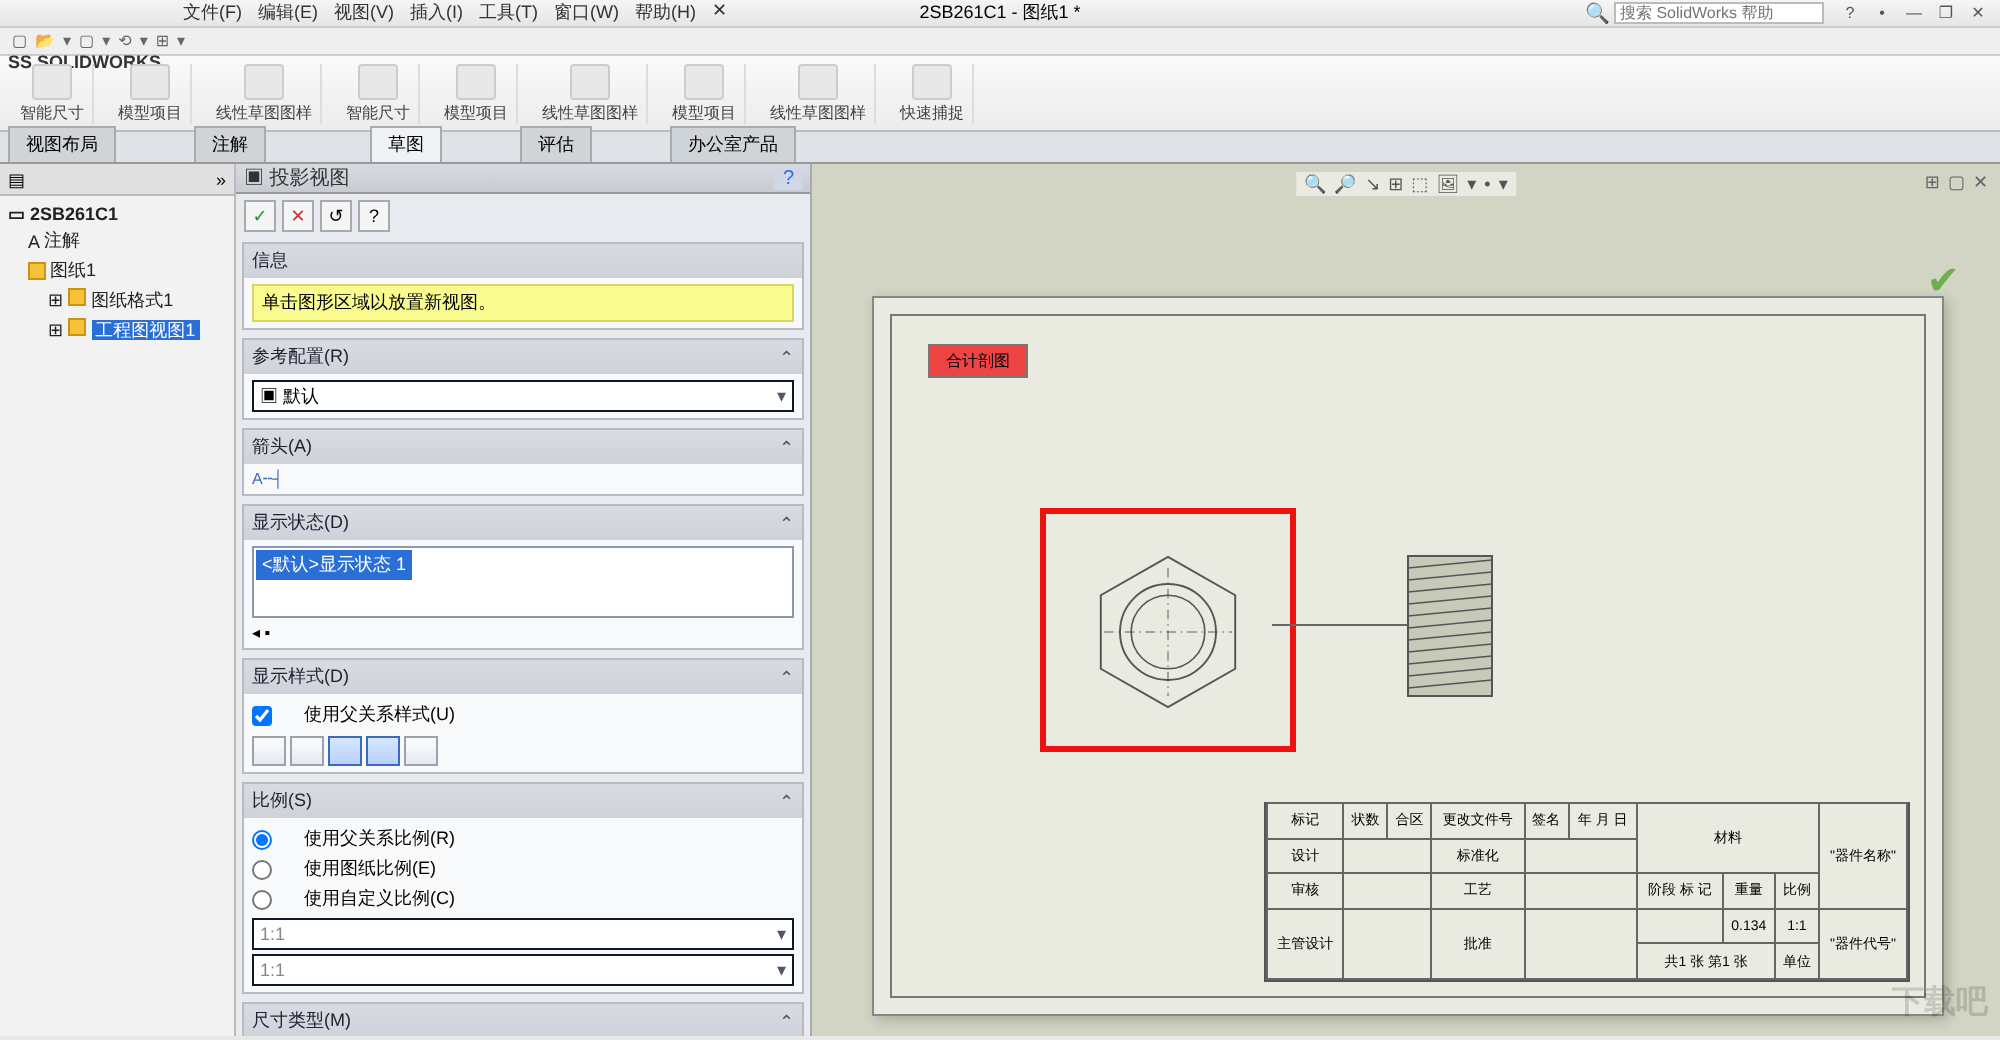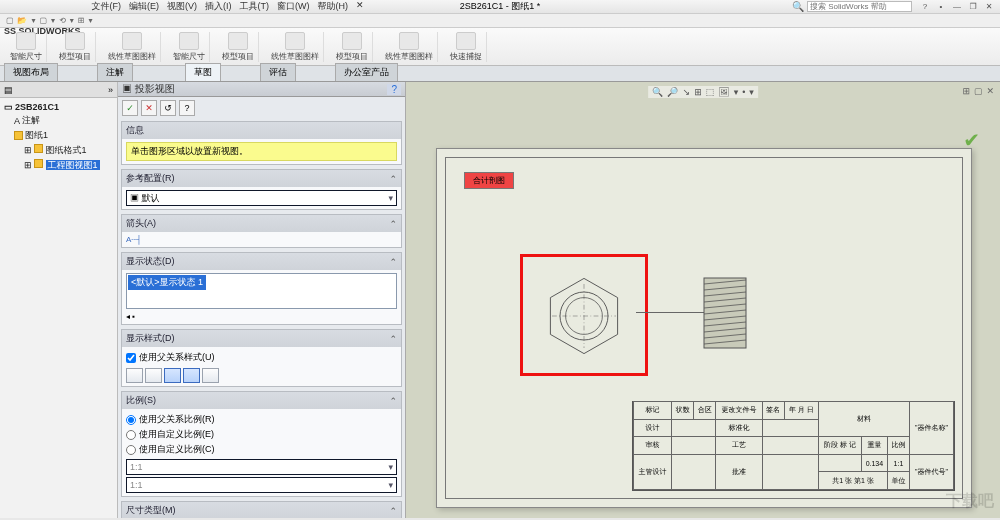--- a/index.html
+++ b/index.html
@@ -54,21 +54,21 @@
 .sec-hdr .exp { color: #555; }
 .sec-body { padding: 3px 4px; background: #f8f9fb; }
 .yellow { background: #fafb8e; border: 1px solid #d8d860; padding: 2px 4px; font-size: 9px; }
 .combo { width: 100%; height: 16px; border: 1px solid #0f172a; background: #fff; display: flex; align-items: center; padding: 0 3px; justify-content: space-between; font-size: 9px; }
 .combo .dd { color: #556; }
 .listbox { border: 1px solid #8a99ad; background: #fff; min-height: 36px; padding: 1px; }
 .listbox .item { background: #2a6fd6; color: #fff; padding: 1px 3px; font-size: 9px; display: inline-block; }
 .btnrow { display: flex; gap: 2px; margin-top: 3px; }
 .btnrow span { width: 17px; height: 15px; border: 1px solid #9aa2ae; background: linear-gradient(#fdfdfd,#e5e9ef); display: inline-block; }
 .btnrow span.sel { border: 1px solid #3b6bbf; background: linear-gradient(#d6e6ff,#b8d2fa); }
-.radio { display: flex; align-items: center; gap: 3px; padding: 1px 0; }
+.radio { display: flex; align-items: center; gap: 16px; padding: 1px 0; }
 .radio input { width: 10px; height: 10px; }
 
 
 .canvas { flex: 1; background: #d2d5c4; position: relative; }
 .canvas .vtool { position: absolute; top: 4px; left: 50%; transform: translateX(-50%); display: flex; gap: 4px; font-size: 9px; color: #555; background: rgba(255,255,255,0.5); padding: 1px 4px; }
 .canvas .vtool span { cursor: default; }
 .canvas .check { position: absolute; top: 46px; right: 20px; font-size: 20px; color: #6fb04c; }
 
 .sheet { position: absolute; top: 66px; left: 30px; right: 28px; bottom: 10px; background: #e9ebe0; border: 1px solid #888; box-shadow: 2px 2px 6px rgba(0,0,0,0.2); }
 .sheetinner { position: absolute; top: 8px; left: 8px; right: 8px; bottom: 8px; border: 1px solid #777; }
@@ -279,21 +279,21 @@
           <span>比例(S)</span>
           <span class="exp">⌃</span>
         </div>
       <div class="sec-body">
         <div class="radio">
             <input type="radio" checked="" style="">
             <span>使用父关系比例(R)</span>
           </div>
         <div class="radio">
             <input type="radio" style="">
-            <span>使用自定义比例(E)</span>
+            <span>使用图纸比例(E)</span>
           </div>
         <div class="radio">
             <input type="radio" style="">
             <span>使用自定义比例(C)</span>
           </div>
         <div class="combo" style="margin-top:2px;color:#888">
             <span>1:1</span>
             <span class="dd">▾</span>
           </div>
         <div class="combo" style="margin-top:2px;color:#888">

